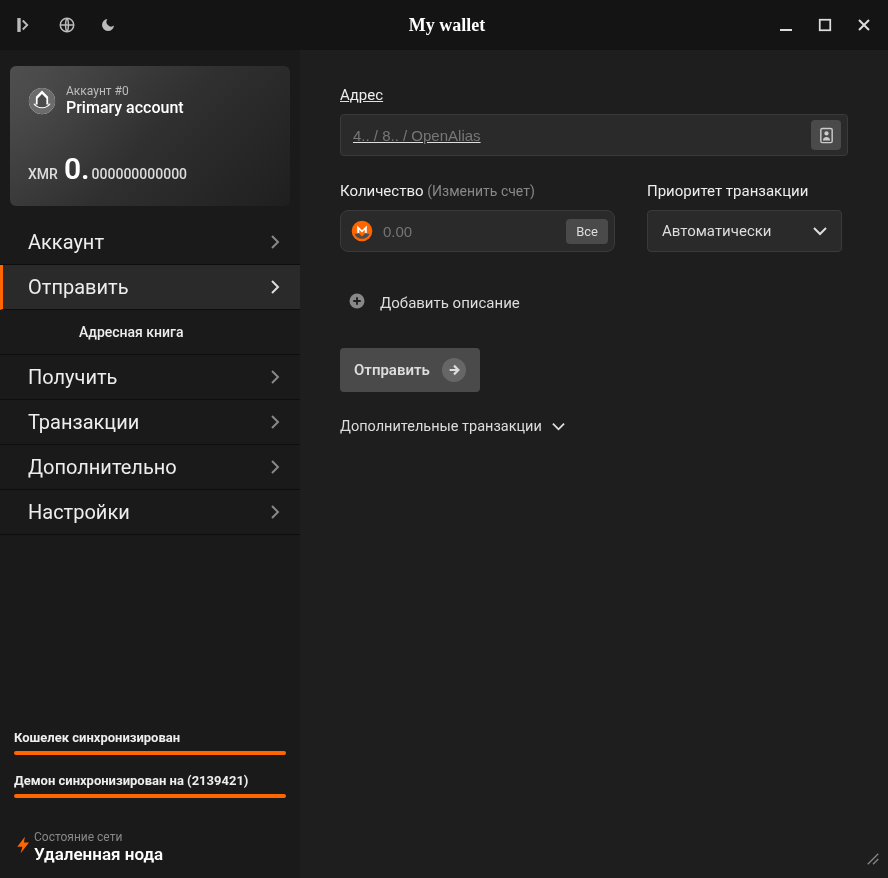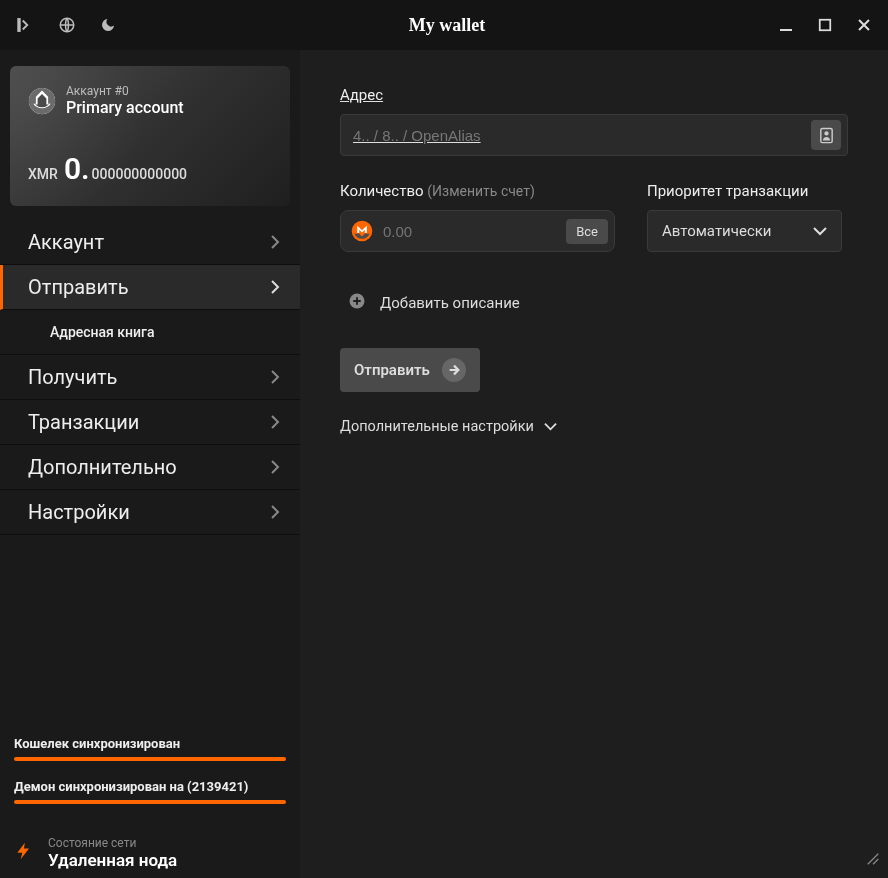--- a/index.html
+++ b/index.html
@@ -137,21 +137,21 @@
   font-weight: 400;
   color: #eee;
   border-bottom: 1px solid #0e0e0e;
 }
 .nav-item.active {
   background: #2a2a2a;
   border-left: 3px solid #ff6600;
   padding-left: 25px;
 }
 .nav-item.sub {
-  padding-left: 50px;
+  padding-left: 79px;
   font-weight: 500;
   font-size: 14px;
 }
 .nav-chevron {
   color: #888;
 }
 .sidebar-spacer { flex: 1; }
 .sync-section {
   padding: 0 14px 14px 14px;
 }
@@ -163,23 +163,22 @@
 }
 .sync-bar {
   height: 4px;
   width: 100%;
   background: #ff6600;
   border-radius: 2px;
   margin-bottom: 18px;
 }
 .network-status {
   display: flex;
-  gap: 14px;
-  align-items: center;
-  padding: 0 14px 8px 14px;
+  align-items: center;
+  padding: 0 14px 14px 14px;
 }
 .bolt-icon {
   color: #ff6600;
 }
 .network-text {
   display: flex;
   flex-direction: column;
 }
 .network-label {
   font-size: 12px;
@@ -530,21 +529,21 @@
     <div class="send-btn">
       <span>Отправить</span>
       <span class="send-arrow">
         <svg width="14" height="14" viewBox="0 0 16 16" fill="none" stroke="currentColor" stroke-width="2.5">
             <path d="M3 8h9M8 3l5 5-5 5"></path>
           </svg>
       </span>
     </div>
 
     <div class="adv-settings">
-      <span>Дополнительные настройки</span>
+      <span>Дополнительные транзакции</span>
       <span><svg width="13" height="9" viewBox="0 0 14 8" fill="none" stroke="currentColor" stroke-width="2">
             <path d="M1 1l6 6 6-6"></path>
           </svg></span>
     </div>
 
     <span class="resize-handle">
       <svg width="14" height="14" viewBox="0 0 16 16" stroke="currentColor" stroke-width="1.5">
           <path d="M2 14L14 2M8 14l6-6"></path>
         </svg>
     </span>

